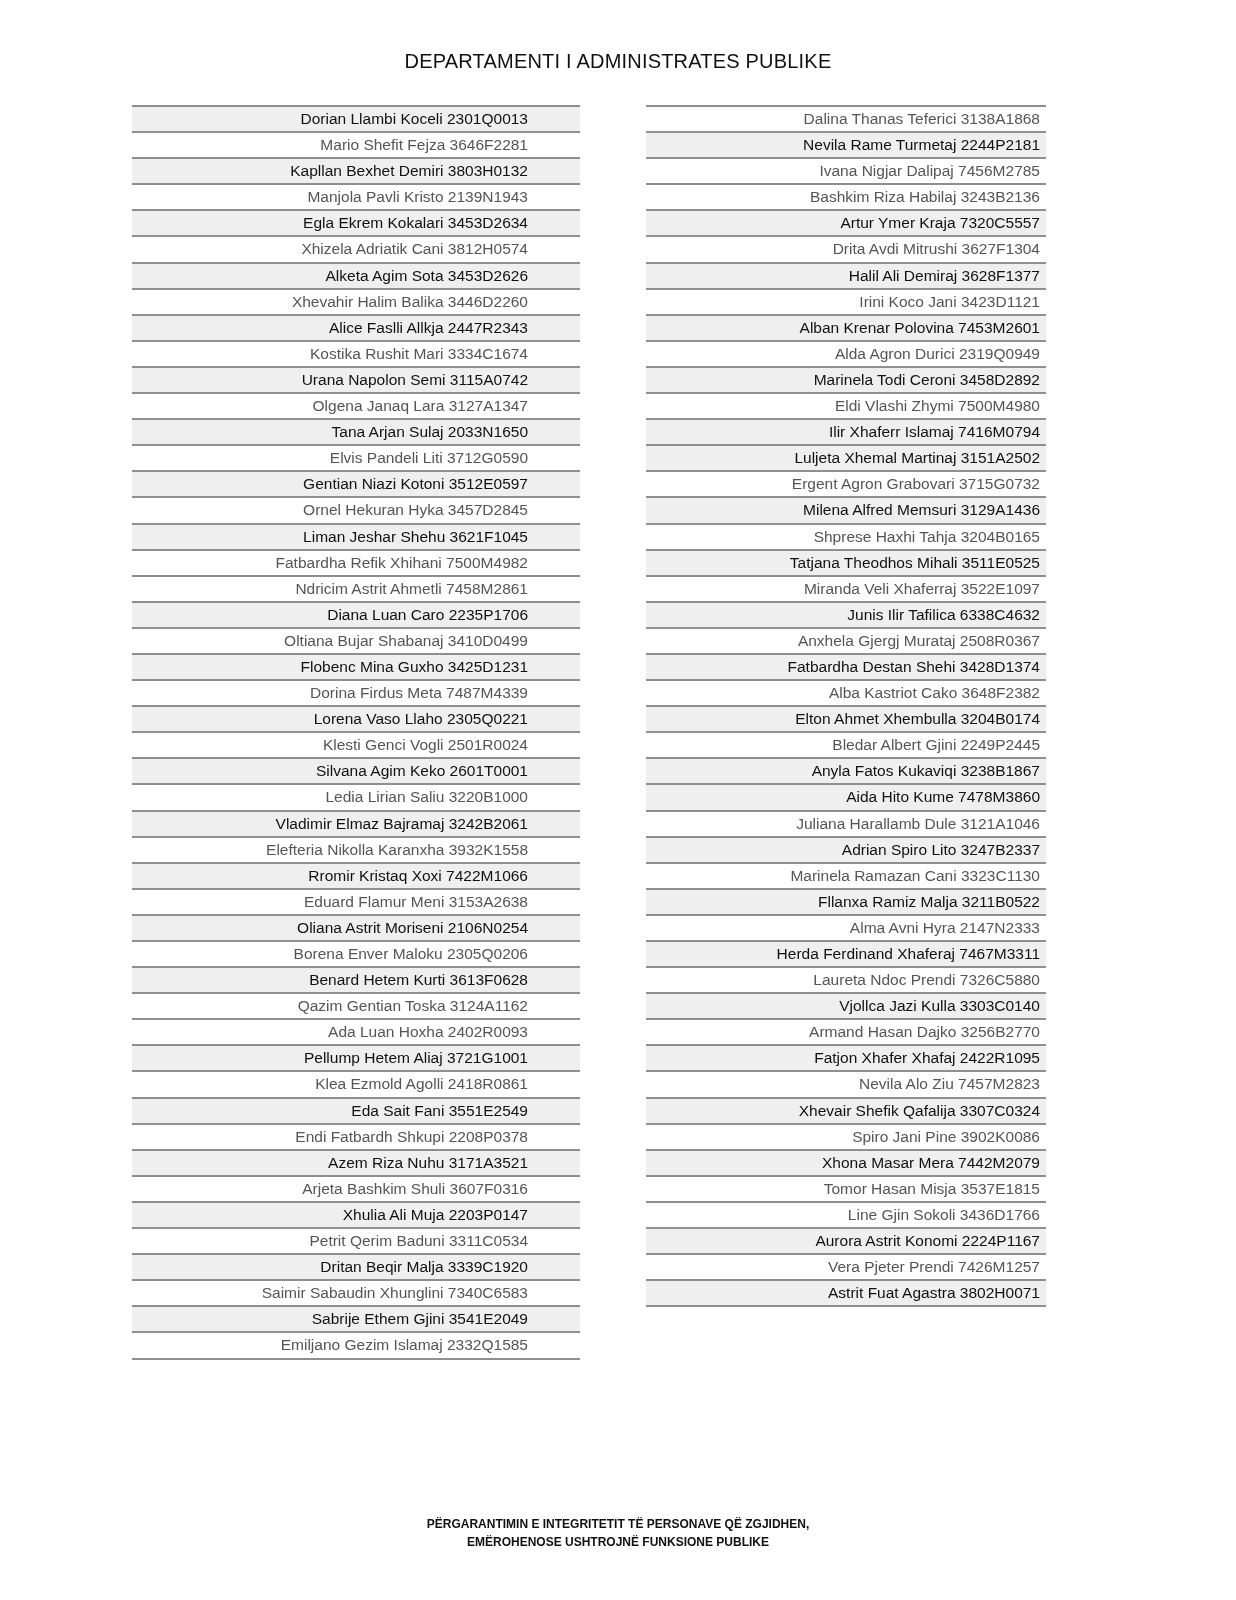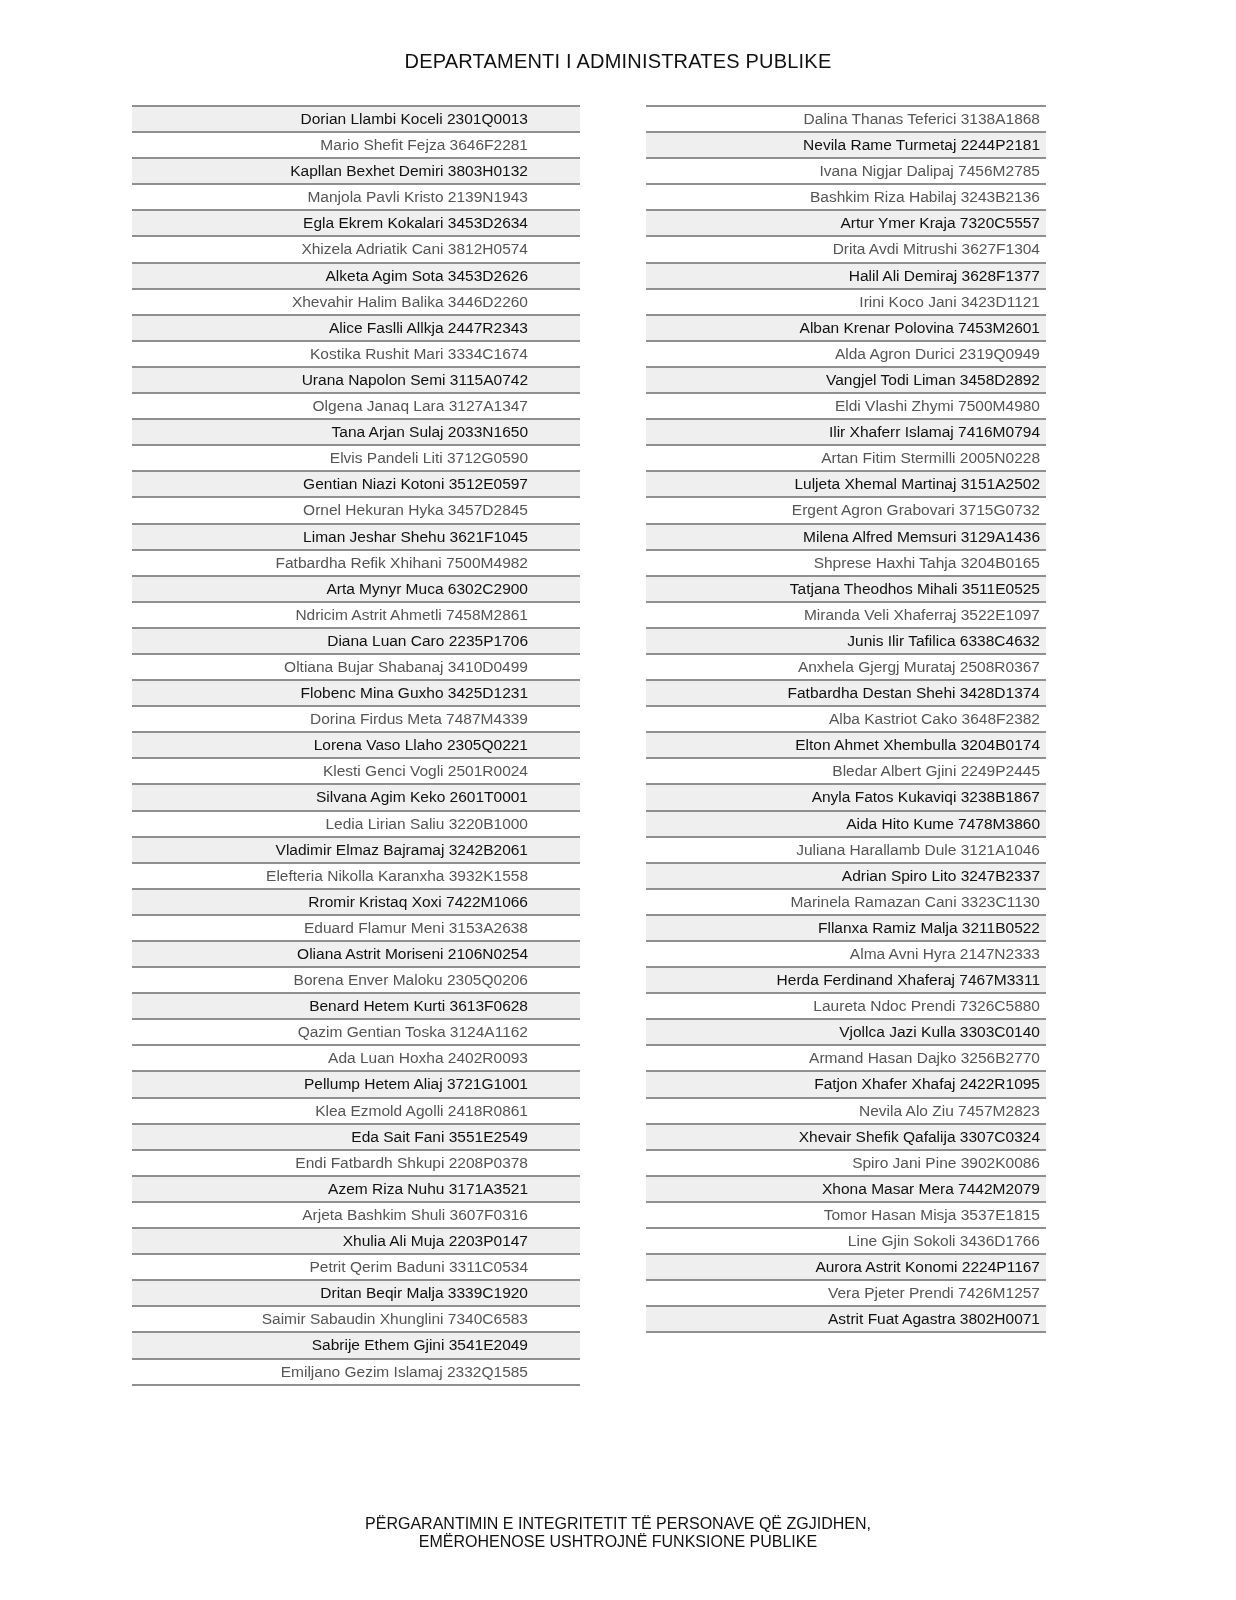--- a/index.html
+++ b/index.html
@@ -21,21 +21,21 @@
     border-top: 2.5px solid #8f8f8f;
     text-align: right; padding-right: 52px;
     font-size: 15.5px; white-space: nowrap; box-sizing: content-box;
   }
   .col.right .row { padding-right: 6px; }
   .row.shaded { background: #efefef; color: #111; }
   .row.plain { background: #ffffff; color: #555; }
   .col .end { border-top: 2.5px solid #8f8f8f; height: 0; }
   .footer {
     position: absolute; top: 1515px; left: 0; width: 1236px;
-    text-align: center; font-size: 16px; font-weight: normal; line-height: 18px; color: #111;
+    text-align: center; font-size: 12px; font-weight: bold; line-height: 18px; color: #111;
   }
 </style>
 </head>
 <body>
 
 <div class="title">DEPARTAMENTI I ADMINISTRATES PUBLIKE</div>
 
 <div class="col left" id="left-col">
     <div class="row shaded">Dorian Llambi Koceli 2301Q0013</div>
     <div class="row plain">Mario Shefit Fejza 3646F2281</div>
@@ -48,21 +48,20 @@
     <div class="row shaded">Alice Faslli Allkja 2447R2343</div>
     <div class="row plain">Kostika Rushit Mari 3334C1674</div>
     <div class="row shaded">Urana Napolon Semi 3115A0742</div>
     <div class="row plain">Olgena Janaq Lara 3127A1347</div>
     <div class="row shaded">Tana Arjan Sulaj 2033N1650</div>
     <div class="row plain">Elvis Pandeli Liti 3712G0590</div>
     <div class="row shaded">Gentian Niazi Kotoni 3512E0597</div>
     <div class="row plain">Ornel Hekuran Hyka 3457D2845</div>
     <div class="row shaded">Liman Jeshar Shehu 3621F1045</div>
     <div class="row plain">Fatbardha Refik Xhihani 7500M4982</div>
-    <div class="row shaded">Arta Mynyr Muca 6302C2900</div>
     <div class="row plain">Ndricim Astrit Ahmetli 7458M2861</div>
     <div class="row shaded">Diana Luan Caro 2235P1706</div>
     <div class="row plain">Oltiana Bujar Shabanaj 3410D0499</div>
     <div class="row shaded">Flobenc Mina Guxho 3425D1231</div>
     <div class="row plain">Dorina Firdus Meta 7487M4339</div>
     <div class="row shaded">Lorena Vaso Llaho 2305Q0221</div>
     <div class="row plain">Klesti Genci Vogli 2501R0024</div>
     <div class="row shaded">Silvana Agim Keko 2601T0001</div>
     <div class="row plain">Ledia Lirian Saliu 3220B1000</div>
     <div class="row shaded">Vladimir Elmaz Bajramaj 3242B2061</div>
@@ -92,24 +91,23 @@
     <div class="row plain">Dalina Thanas Teferici 3138A1868</div>
     <div class="row shaded">Nevila Rame Turmetaj 2244P2181</div>
     <div class="row plain">Ivana Nigjar Dalipaj 7456M2785</div>
     <div class="row plain">Bashkim Riza Habilaj 3243B2136</div>
     <div class="row shaded">Artur Ymer Kraja 7320C5557</div>
     <div class="row plain">Drita Avdi Mitrushi 3627F1304</div>
     <div class="row shaded">Halil Ali Demiraj 3628F1377</div>
     <div class="row plain">Irini Koco Jani 3423D1121</div>
     <div class="row shaded">Alban Krenar Polovina 7453M2601</div>
     <div class="row plain">Alda Agron Durici 2319Q0949</div>
-    <div class="row shaded">Vangjel Todi Liman 3458D2892</div>
+    <div class="row shaded">Marinela Todi Ceroni 3458D2892</div>
     <div class="row plain">Eldi Vlashi Zhymi 7500M4980</div>
     <div class="row shaded">Ilir Xhaferr Islamaj 7416M0794</div>
-    <div class="row plain">Artan Fitim Stermilli 2005N0228</div>
     <div class="row shaded">Luljeta Xhemal Martinaj 3151A2502</div>
     <div class="row plain">Ergent Agron Grabovari 3715G0732</div>
     <div class="row shaded">Milena Alfred Memsuri 3129A1436</div>
     <div class="row plain">Shprese Haxhi Tahja 3204B0165</div>
     <div class="row shaded">Tatjana Theodhos Mihali 3511E0525</div>
     <div class="row plain">Miranda Veli Xhaferraj 3522E1097</div>
     <div class="row shaded">Junis Ilir Tafilica 6338C4632</div>
     <div class="row plain">Anxhela Gjergj Murataj 2508R0367</div>
     <div class="row shaded">Fatbardha Destan Shehi 3428D1374</div>
     <div class="row plain">Alba Kastriot Cako 3648F2382</div>

